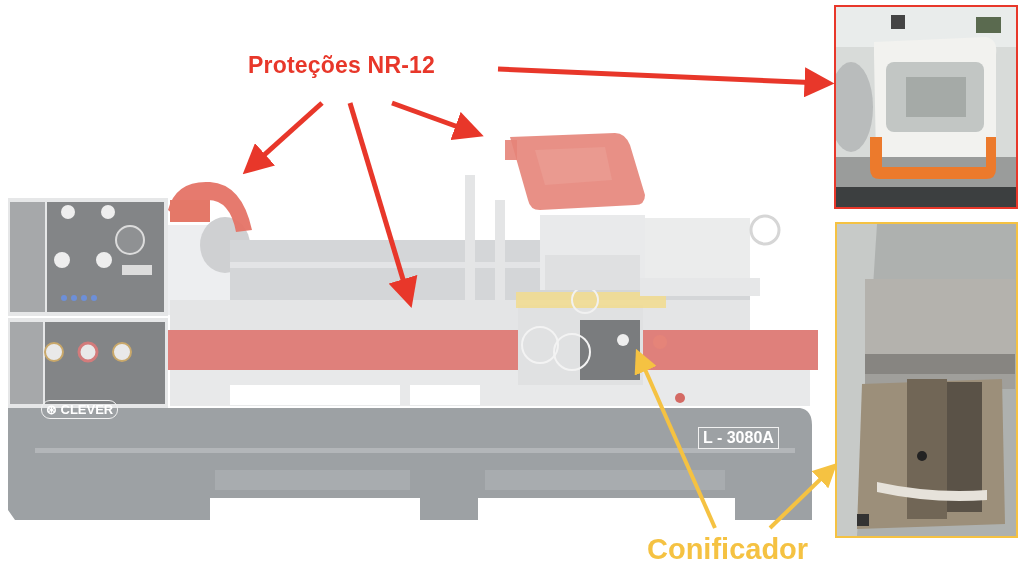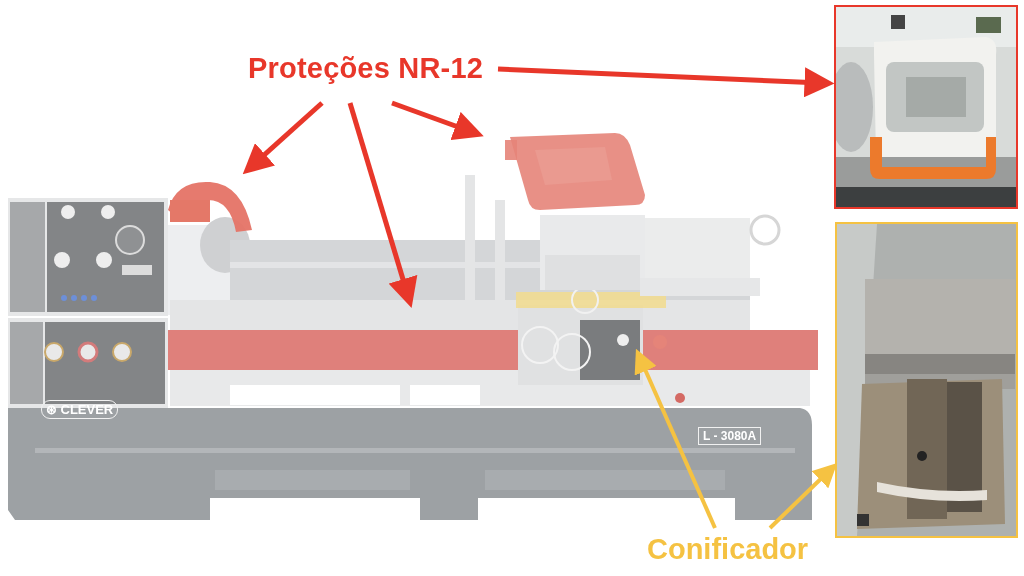--- a/index.html
+++ b/index.html
@@ -1,25 +1,25 @@
 <!DOCTYPE html>
 <html><head>
 <meta charset="utf-8">
 <style>
   html,body{margin:0;padding:0;background:#ffffff;}
   body{width:1024px;height:576px;position:relative;overflow:hidden;font-family:"Liberation Sans",sans-serif;}
   .abs{position:absolute;}
-  .title-red{left:248px;top:52px;font-size:29px;font-weight:bold;color:#e8372a;letter-spacing:0.2px;white-space:nowrap;}
+  .title-red{left:248px;top:52px;font-size:23px;font-weight:bold;color:#e8372a;letter-spacing:0.2px;white-space:nowrap;}
   .title-yellow{left:634px;top:533px;font-size:29px;font-weight:bold;color:#f5c242;white-space:nowrap;margin-left:13px;}
   svg.overlay{position:absolute;left:0;top:0;width:1024px;height:576px;pointer-events:none;}
   .photo{position:absolute;box-sizing:border-box;overflow:hidden;}
   .photo-top{left:834px;top:5px;width:184px;height:204px;border:2px solid #e8372a;background:#cfd2d0;}
   .photo-bottom{left:835px;top:222px;width:183px;height:316px;border:2px solid #f5c242;background:#a7aba9;}
   .lathe{position:absolute;left:0;top:0;width:820px;height:530px;}
-  .plate{position:absolute;color:#ffffff;border:1.5px solid #f1f1f1;font-weight:bold;font-size:12px;padding:1px 4px;white-space:nowrap;}
+  .plate{position:absolute;color:#ffffff;border:1.5px solid #f1f1f1;font-weight:bold;font-size:16px;padding:1px 4px;white-space:nowrap;}
 </style>
 </head>
 <body>
 
 <svg class="lathe" viewBox="0 0 820 530" xmlns="http://www.w3.org/2000/svg">
 
   <path d="M8 408 L800 408 Q812 410 812 425 L812 520 L735 520 L735 498 L478 498 L478 520 L420 520 L420 498 L210 498 L210 520 L15 520 L8 510 Z" fill="#9da1a4"></path>
   <rect x="35" y="448" width="760" height="5" fill="#b3b6b9"></rect>
   <rect x="215" y="470" width="195" height="20" fill="#a8acaf"></rect>
   <rect x="485" y="470" width="240" height="20" fill="#a8acaf"></rect>

